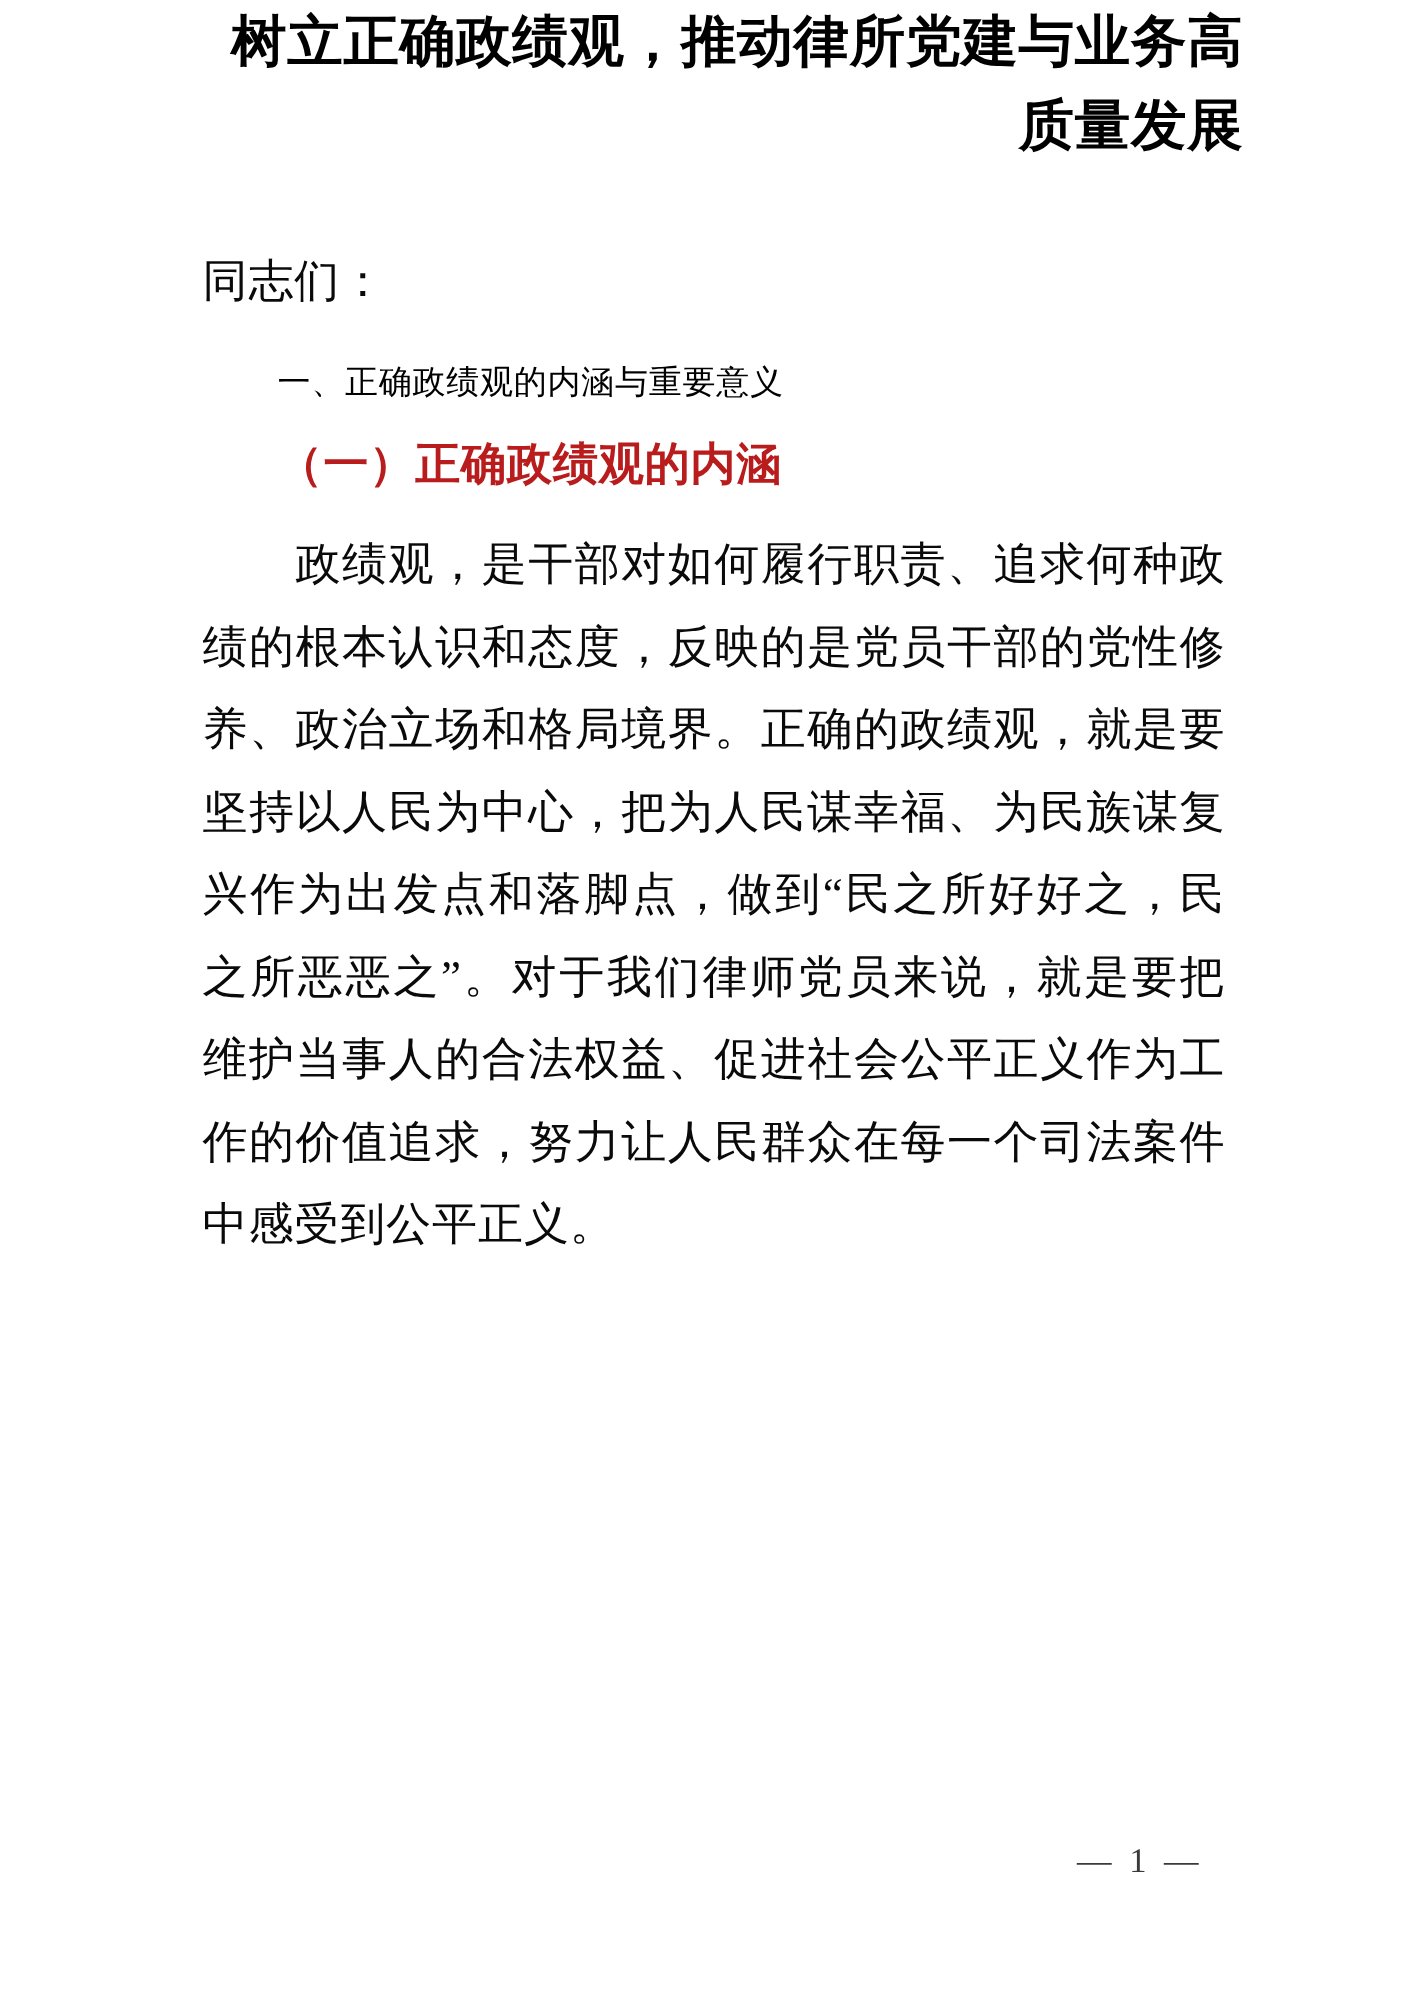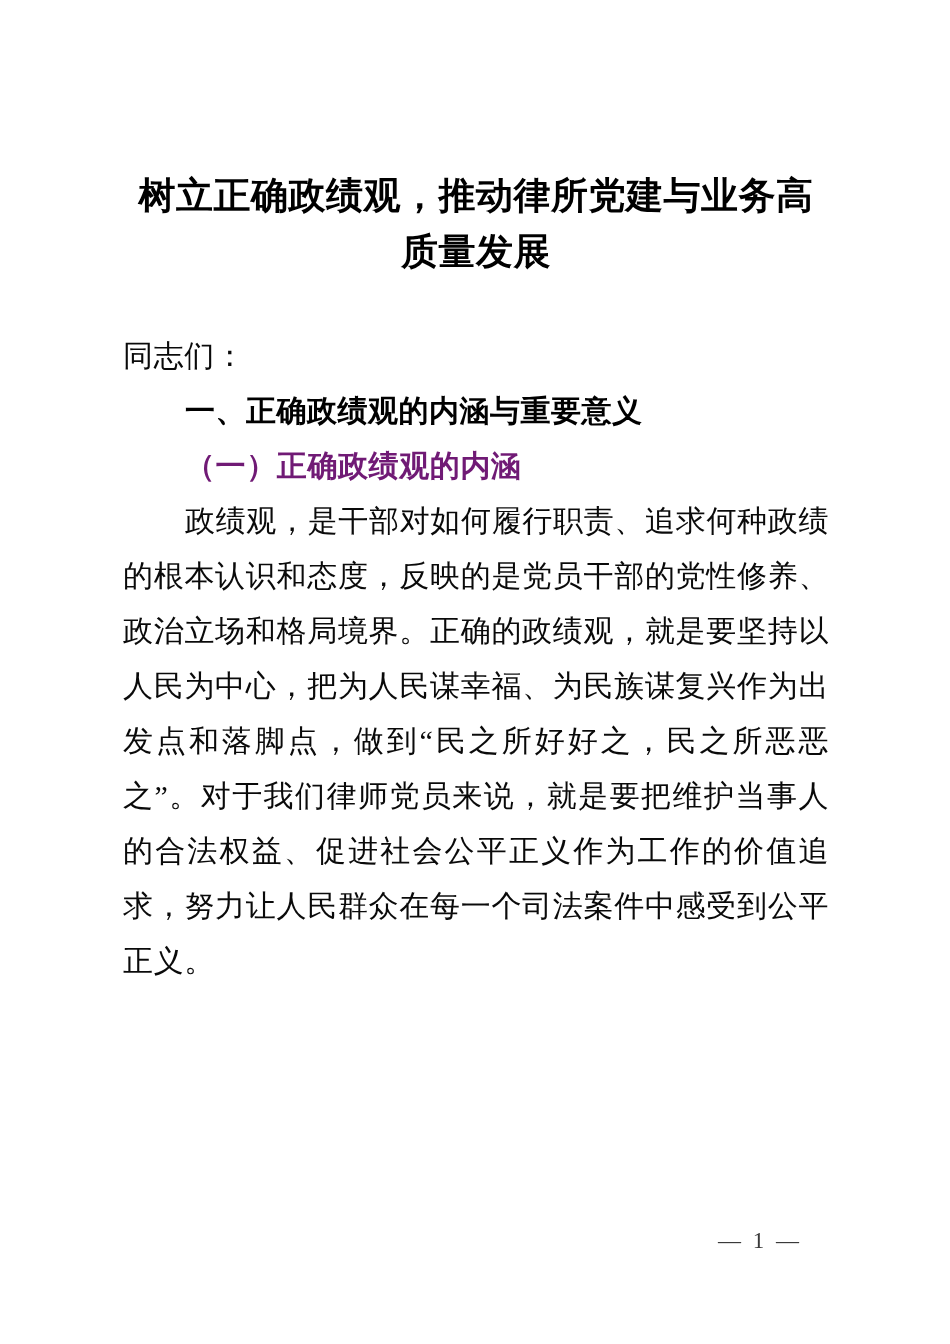--- a/index.html
+++ b/index.html
@@ -24,66 +24,65 @@
     width: 706px;
   }
 
   
   .doc-title {
     font-family: "Liberation Sans", "DejaVu Sans", sans-serif;
     font-weight: 700;
     font-size: 37px;
     line-height: 56px;
     color: #000000;
-    text-align: center;
+    text-align: right;
     margin: 0;
-    padding-top: 168px;
     letter-spacing: 0.5px;
     word-break: break-all;
   }
 
   
   .body-text {
     font-family: "Liberation Serif", "DejaVu Serif", serif;
     font-size: 30px;
     line-height: 55px;
     color: #0a0a0a;
-    margin: 0;
+    margin: 12px;
     text-align: justify;
     text-justify: inter-ideograph;
     word-break: break-all;
     letter-spacing: 0.6px;
   }
 
   .salutation {
     margin-top: 48px;
   }
 
   .indent2 {
     text-indent: 62px;
   }
 
   
   .heading-1 {
     font-family: "Liberation Sans", "DejaVu Sans", sans-serif;
-    font-weight: 700;
-    font-size: 30px;
+    font-weight: 400;
+    font-size: 22px;
     line-height: 55px;
     color: #000000;
     margin: 0;
     text-indent: 62px;
     letter-spacing: 0.5px;
     word-break: break-all;
   }
 
   .heading-2 {
     font-family: "Liberation Serif", "DejaVu Serif", serif;
     font-size: 30px;
     line-height: 55px;
-    color: #701a75;
+    color: #b91c1c;
     margin: 0;
     text-indent: 62px;
     letter-spacing: 0.6px;
     word-break: break-all;
   }
 
   
   .page-footer {
     position: absolute;
     left: 0;

